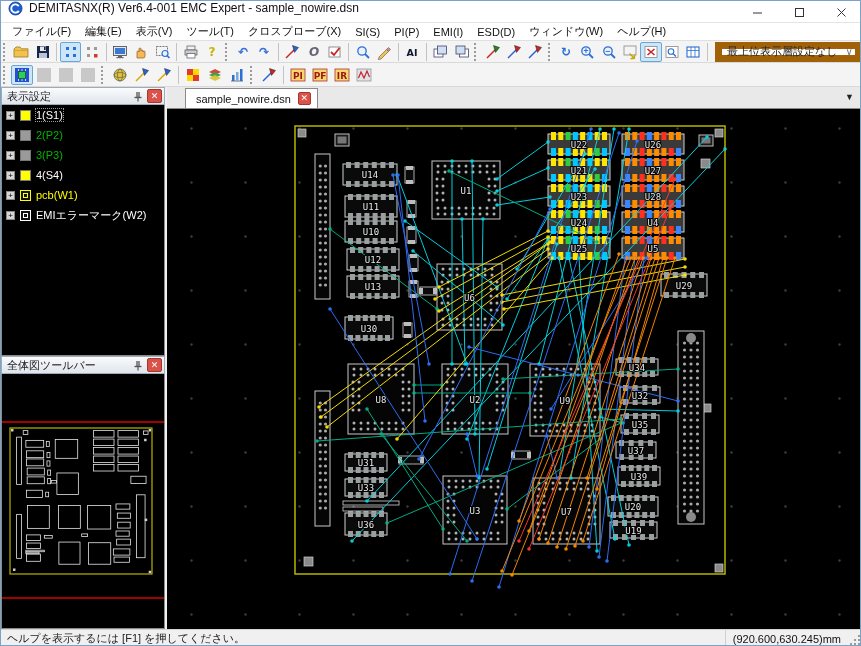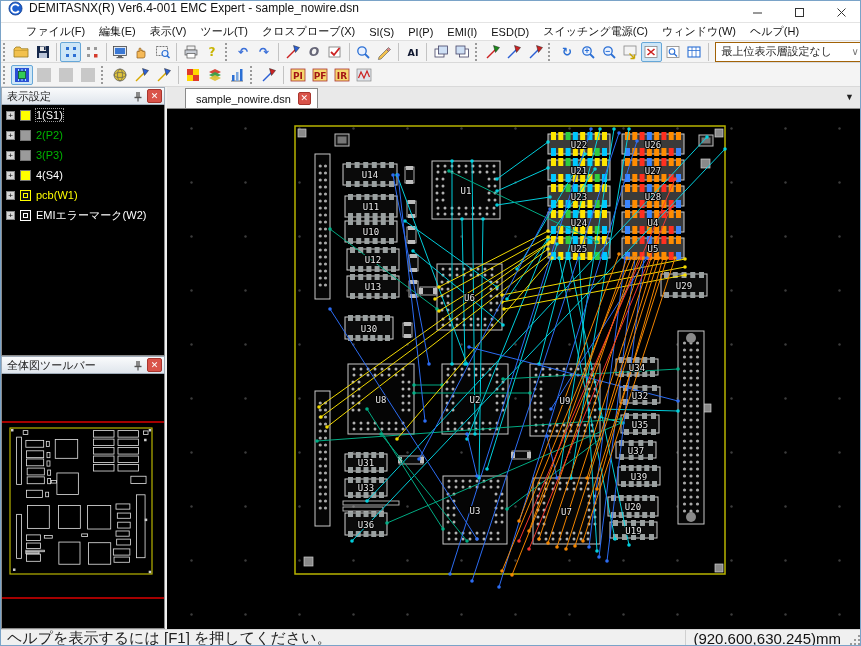--- a/index.html
+++ b/index.html
@@ -8,33 +8,33 @@
 
   
   #titlebar { position:absolute; left:0; top:0; width:861px; height:22px; background:#ffffff; display:flex; border-bottom:1px solid #e4e4e4; }
   #app-icon { width:15px; height:15px; margin:0 6px 0 7px; flex:0 0 auto; }
   #title-text { font-size:12px; color:#111; }
   #caption-buttons { margin-left:auto; display:flex; height:22px; }
   .cap-btn { width:42px; height:22px; display:flex; align-items:center; justify-content:center; color:#333; font-size:12px; }
   .cap-btn svg { display:block; }
 
   
-  #menubar { position:absolute; left:0; top:22px; width:861px; height:18px; background:#ffffff; display:flex; align-items:center; border-bottom:1px solid #e0e0e0; padding-left:18px; }
+  #menubar { position:absolute; left:0; top:22px; width:861px; height:18px; background:#ffffff; display:flex; align-items:center; border-bottom:1px solid #e0e0e0; padding-left:4px; }
   .menu-item { padding:2px 7px; color:#111; white-space:nowrap; cursor:default; }
 
   
   .toolbar-row { position:absolute; left:0; width:861px; background:#f4f4f4; display:flex; align-items:center; border-bottom:1px solid #d9d9d9; }
   #toolbar1 { top:40px; height:22px; }
   #toolbar2 { top:62px; height:24px; }
   .tb-handle { width:6px; height:18px; margin:0 2px; border-left:2px dotted #9a9a9a; }
   .tb-sep { width:1px; height:18px; background:#c3c3c3; margin:0 3px; }
   .tb-btn { width:22px; height:20px; display:flex; align-items:center; justify-content:center; border:1px solid transparent; border-radius:2px; }
   .tb-btn svg { width:16px; height:16px; display:block; }
   .tb-btn.selected { background:#cde6f7; border-color:#66a7d8; }
-  #layer-combo { display:flex; align-items:center; height:20px; width:152px; background:#fff; border:1px solid #a16207; margin-left:4px; padding:0 2px 0 5px; color:#222; }
+  #layer-combo { display:flex; align-items:center; height:20px; width:152px; background:#fff; border:7px solid #a16207; margin-left:4px; padding:0 2px 0 5px; color:#222; }
   #layer-combo .chev { margin-left:auto; color:#777; font-size:10px; }
 
   
   #left-col { position:absolute; left:0; top:86px; width:164px; height:542px; background:#eab308; }
   .panel-header { height:18px; background:linear-gradient(#fafbfc,#dfe5ec); border:1px solid #9fabb8; display:flex; align-items:center; padding:0 2px 0 5px; color:#1a1a1a; }
   .panel-header .ph-title { flex:1; font-size:11px; }
   .ph-btn { width:15px; height:14px; display:flex; align-items:center; justify-content:center; margin-left:2px; }
   .ph-close { background:#d9534a; border:1px solid #a8362e; color:#fff; font-size:9px; line-height:1; border-radius:2px; }
   .panel-body { background:#000; border:1px solid #8a8a8a; border-top:none; overflow:hidden; position:relative; }
   #settings-body { height:251px; }
@@ -49,21 +49,21 @@
   
   #right-col { position:absolute; left:166px; top:86px; width:695px; height:542px; }
   #tabbar { height:22px; background:#e9e9e9; border-bottom:1px solid #8a8a8a; display:flex; align-items:flex-end; padding-left:18px; position:relative; }
   #doc-tab { height:20px; background:#ffffff; border:1px solid #8a8a8a; border-bottom:none; display:flex; align-items:center; padding:0 6px 0 10px; font-size:11px; color:#111; }
   #tab-close { width:13px; height:13px; margin-left:7px; background:#d9534a; border:1px solid #a8362e; color:#fff; font-size:9px; line-height:11px; text-align:center; border-radius:2px; }
   #tab-menu { position:absolute; right:8px; top:5px; color:#222; font-size:9px; }
   #canvas-wrap { width:695px; height:520px; background:#000; }
   #canvas-svg { display:block; }
 
   
-  #statusbar { position:absolute; left:0; top:628px; width:861px; height:18px; background:#f0f0f0; border-top:1px solid #d4d4d4; display:flex; align-items:center; font-size:15px; }
+  #statusbar { position:absolute; left:0; top:628px; width:861px; height:18px; background:#f0f0f0; border-top:1px solid #d4d4d4; display:flex; align-items:center; font-size:11px; }
   #status-help { padding-left:6px; color:#222; flex:1; }
   .status-cell { border-left:1px solid #d0d0d0; height:18px; display:flex; align-items:center; padding:0 7px; color:#9a9a9a; }
   #status-coords { color:#111; }
   #resize-grip { width:14px; height:14px; align-self:flex-end; }
   text { user-select:none; }
 </style>
 </head>
 <body>
 
 <div id="titlebar">
@@ -95,21 +95,20 @@
 <div id="menubar">
     <span class="menu-item">ファイル(F)</span>
     <span class="menu-item">編集(E)</span>
     <span class="menu-item">表示(V)</span>
     <span class="menu-item">ツール(T)</span>
     <span class="menu-item">クロスプローブ(X)</span>
     <span class="menu-item">SI(S)</span>
     <span class="menu-item">PI(P)</span>
     <span class="menu-item">EMI(I)</span>
     <span class="menu-item">ESD(D)</span>
-    <span class="menu-item">スイッチング電源(C)</span>
     <span class="menu-item">ウィンドウ(W)</span>
     <span class="menu-item">ヘルプ(H)</span>
   </div>
 
 <div id="toolbar1" class="toolbar-row">
     <div class="tb-handle"></div>
     <div class="tb-btn">
       <svg viewBox="0 0 16 16">
         <path d="M1 5 L3 3 h4 l1.5 1.8 H15 V13 H1 z" fill="#f2c14e" stroke="#9a7b1f" stroke-width="0.8"></path>
         <path d="M1 6.5 H15" stroke="#c79b2e" stroke-width="0.7"></path>

